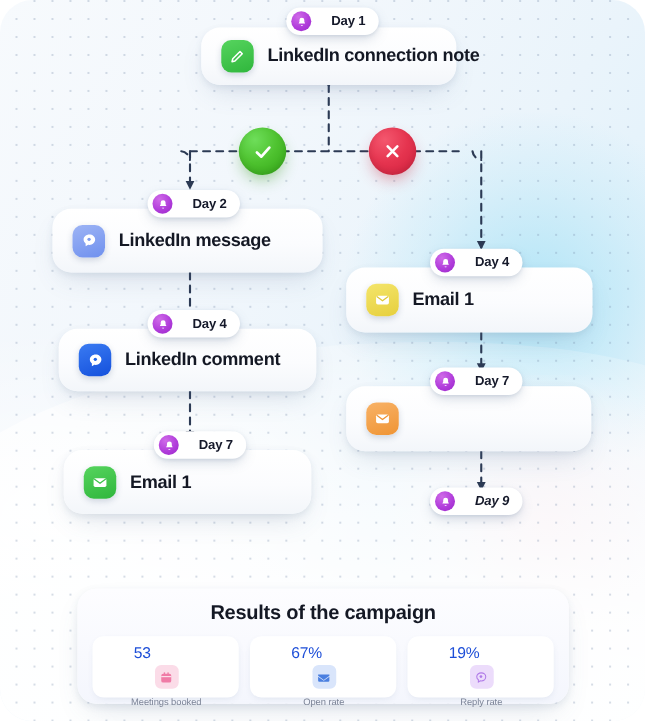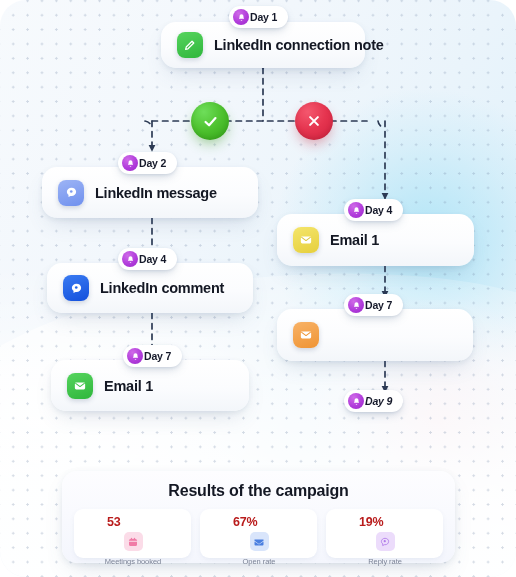--- a/index.html
+++ b/index.html
@@ -72,21 +72,21 @@
   }
   .node-icon svg{display:block;}
   .node-label{
     font-size:14.5px;font-weight:700;color:#141824;letter-spacing:-.25px;
     white-space:nowrap;
   }
 
   
   .badge{
     position:absolute;
-    display:flex;align-items:center;gap:1px;
+    display:flex;align-items:center;gap:16px;
     background:#ffffff;
     border-radius:999px;
     padding:3px 11px 3px 4px;
     box-shadow:0 4px 10px -2px rgba(80,105,140,.28), 0 1px 3px rgba(80,105,140,.14);
     z-index:6;
   }
   .badge-dot{
     width:16px;height:16px;border-radius:50%;
     background:radial-gradient(circle at 35% 28%, #cf6ae8 0%, #b13ddb 55%, #9a27c9 100%);
     display:flex;align-items:center;justify-content:center;
@@ -122,21 +122,21 @@
     text-align:center;font-size:16px;font-weight:700;color:#141824;
     letter-spacing:-.2px;padding-top:11px;
   }
   .stats{display:flex;gap:9px;padding:9px 12px 0 12px;}
   .stat{
     flex:1;background:#ffffff;border-radius:9px;height:49px;
     box-sizing:border-box;padding:6px 8px 0 9px;
     box-shadow:0 2px 6px -2px rgba(80,105,140,.14);
     position:relative;
   }
-  .stat-value{font-size:12.5px;font-weight:700;color:#b91c1c;letter-spacing:-.2px;margin-left:24px;}
+  .stat-value{font-size:12.5px;font-weight:400;color:#1d4ed8;letter-spacing:-.2px;margin-left:24px;}
   .stat-row{display:flex;align-items:center;gap:6px;margin-top:3px;flex-direction:column;}
   .stat-icon{width:19px;height:19px;border-radius:5px;flex:0 0 19px;display:flex;align-items:center;justify-content:center;}
   .stat-label{font-size:7.5px;font-weight:400;color:#7b8396;letter-spacing:-.05px;white-space:nowrap;}
 </style>
 </head>
 <body>
 
 <div class="canvas">
   <div class="glow-cyan"></div>
   <div class="glow-pink"></div>

